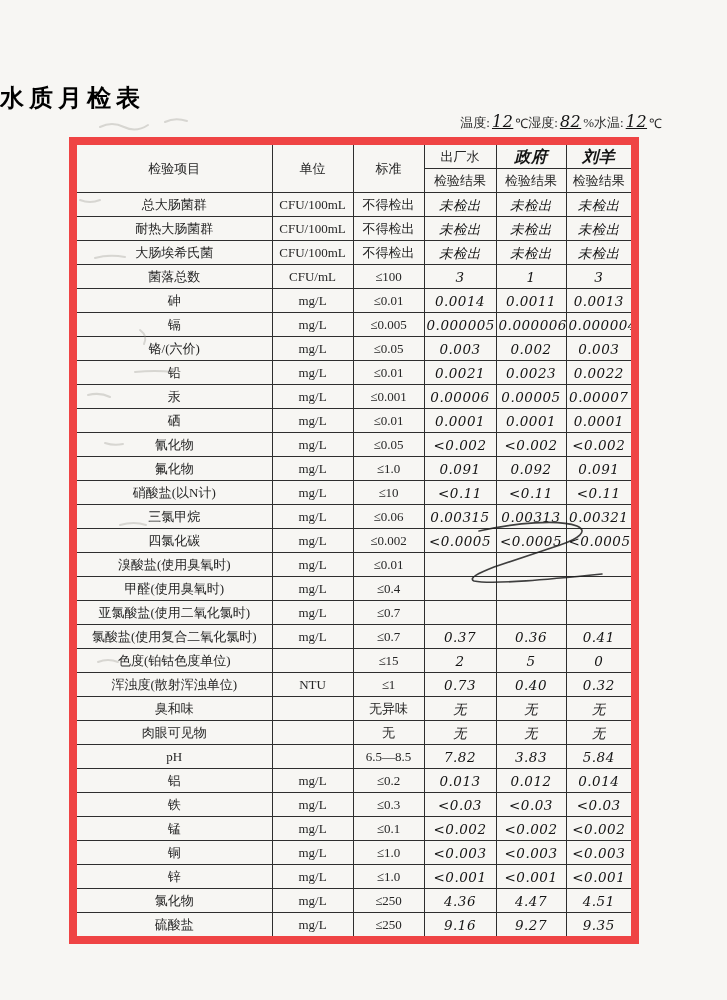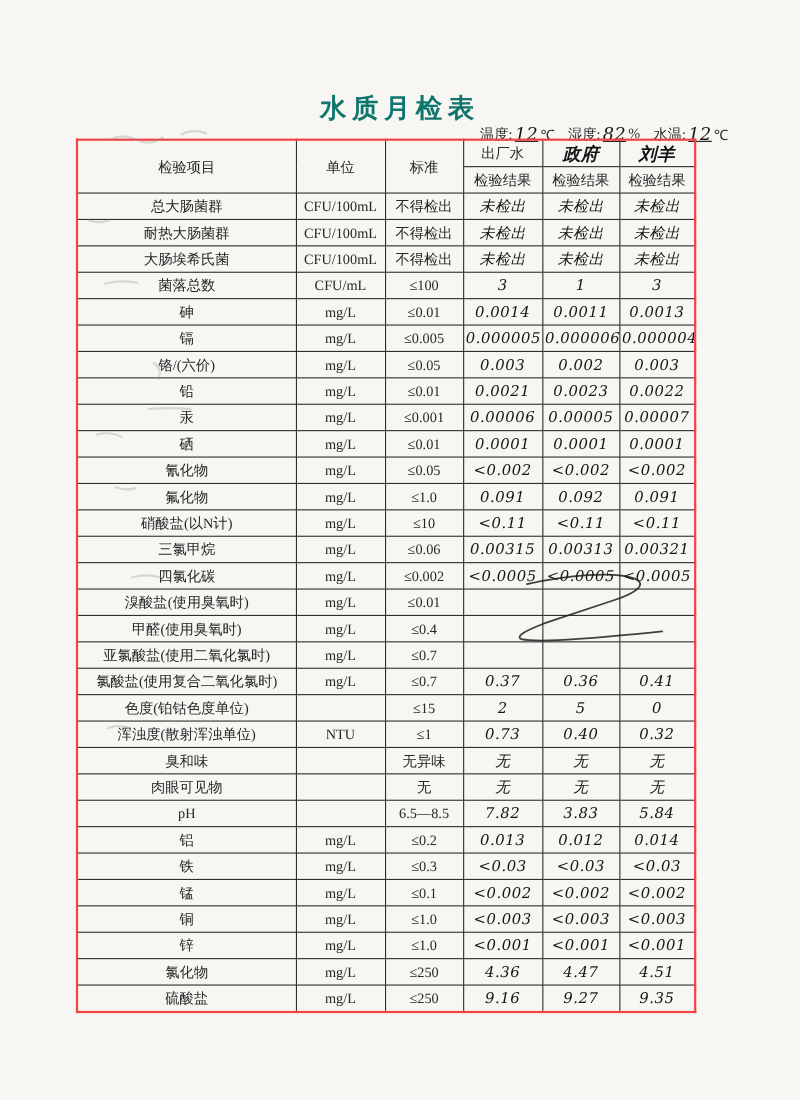--- a/index.html
+++ b/index.html
@@ -3,38 +3,38 @@
 <meta charset="utf-8">
 <style>
   html,body { margin:0; padding:0; background:#e9e8e4; }
   .page {
     position:relative; width:727px; height:1000px; margin:0 auto;
     background:linear-gradient(90deg,#f9f8f5 0%,#f7f6f3 80%,#efeeе9 97%,#eceae5 100%);
     background-color:#f7f6f3;
     font-family:"Liberation Serif", serif; color:#262626; overflow:hidden;
   }
   .doc-title {
-    position:absolute; top:82px; left:0; width:727px; text-align:center;
-    font-size:24px; font-weight:bold; letter-spacing:5px; color:#0f766e;
+    position:absolute; top:82px; left:0; width:727px; 
+    font-size:24px; font-weight:bold; letter-spacing:5px; color:#000000;
   }
   .conditions {
     position:absolute; top:113px; left:370px; width:292px; height:22px;
     display:flex; justify-content:flex-end; align-items:baseline;
     font-size:13px; white-space:nowrap; color:#2a2a2a;
   }
-  .conditions .grp { display:inline-flex; align-items:flex-start; margin-left:12px; }
+  .conditions .grp { display:inline-flex; align-items:center; margin-left:0; }
   .hw {
     font-family:"DejaVu Serif", serif; font-style:italic;
     color:#141414; letter-spacing:0.5px;
   }
   .conditions .hw { font-size:16px; padding:0 2px; transform:translateY(-1px); display:inline-block;text-decoration:underline; }
   .insp-table {
-    position:absolute; left:69px; top:126px; width:562px;
+    position:absolute; left:69px; top:137px; width:562px;
     border-collapse:collapse; table-layout:fixed;
-    border:2px solid #ef4444;
+    border:8px solid #ef4444;
   }
   .insp-table td, .insp-table th {
     border:1px solid #2e2e2e; padding:0 2px; text-align:center;
     height:23px; line-height:22px; overflow:hidden; white-space:nowrap;
     font-weight:normal; font-size:13px;
   }
   .c-item  { font-size:13px; }
   .c-unit  { font-size:12px; font-family:"Liberation Serif", serif; }
   .c-std   { font-size:12.5px; }
   .c-res.hw{ font-size:13.5px; }

